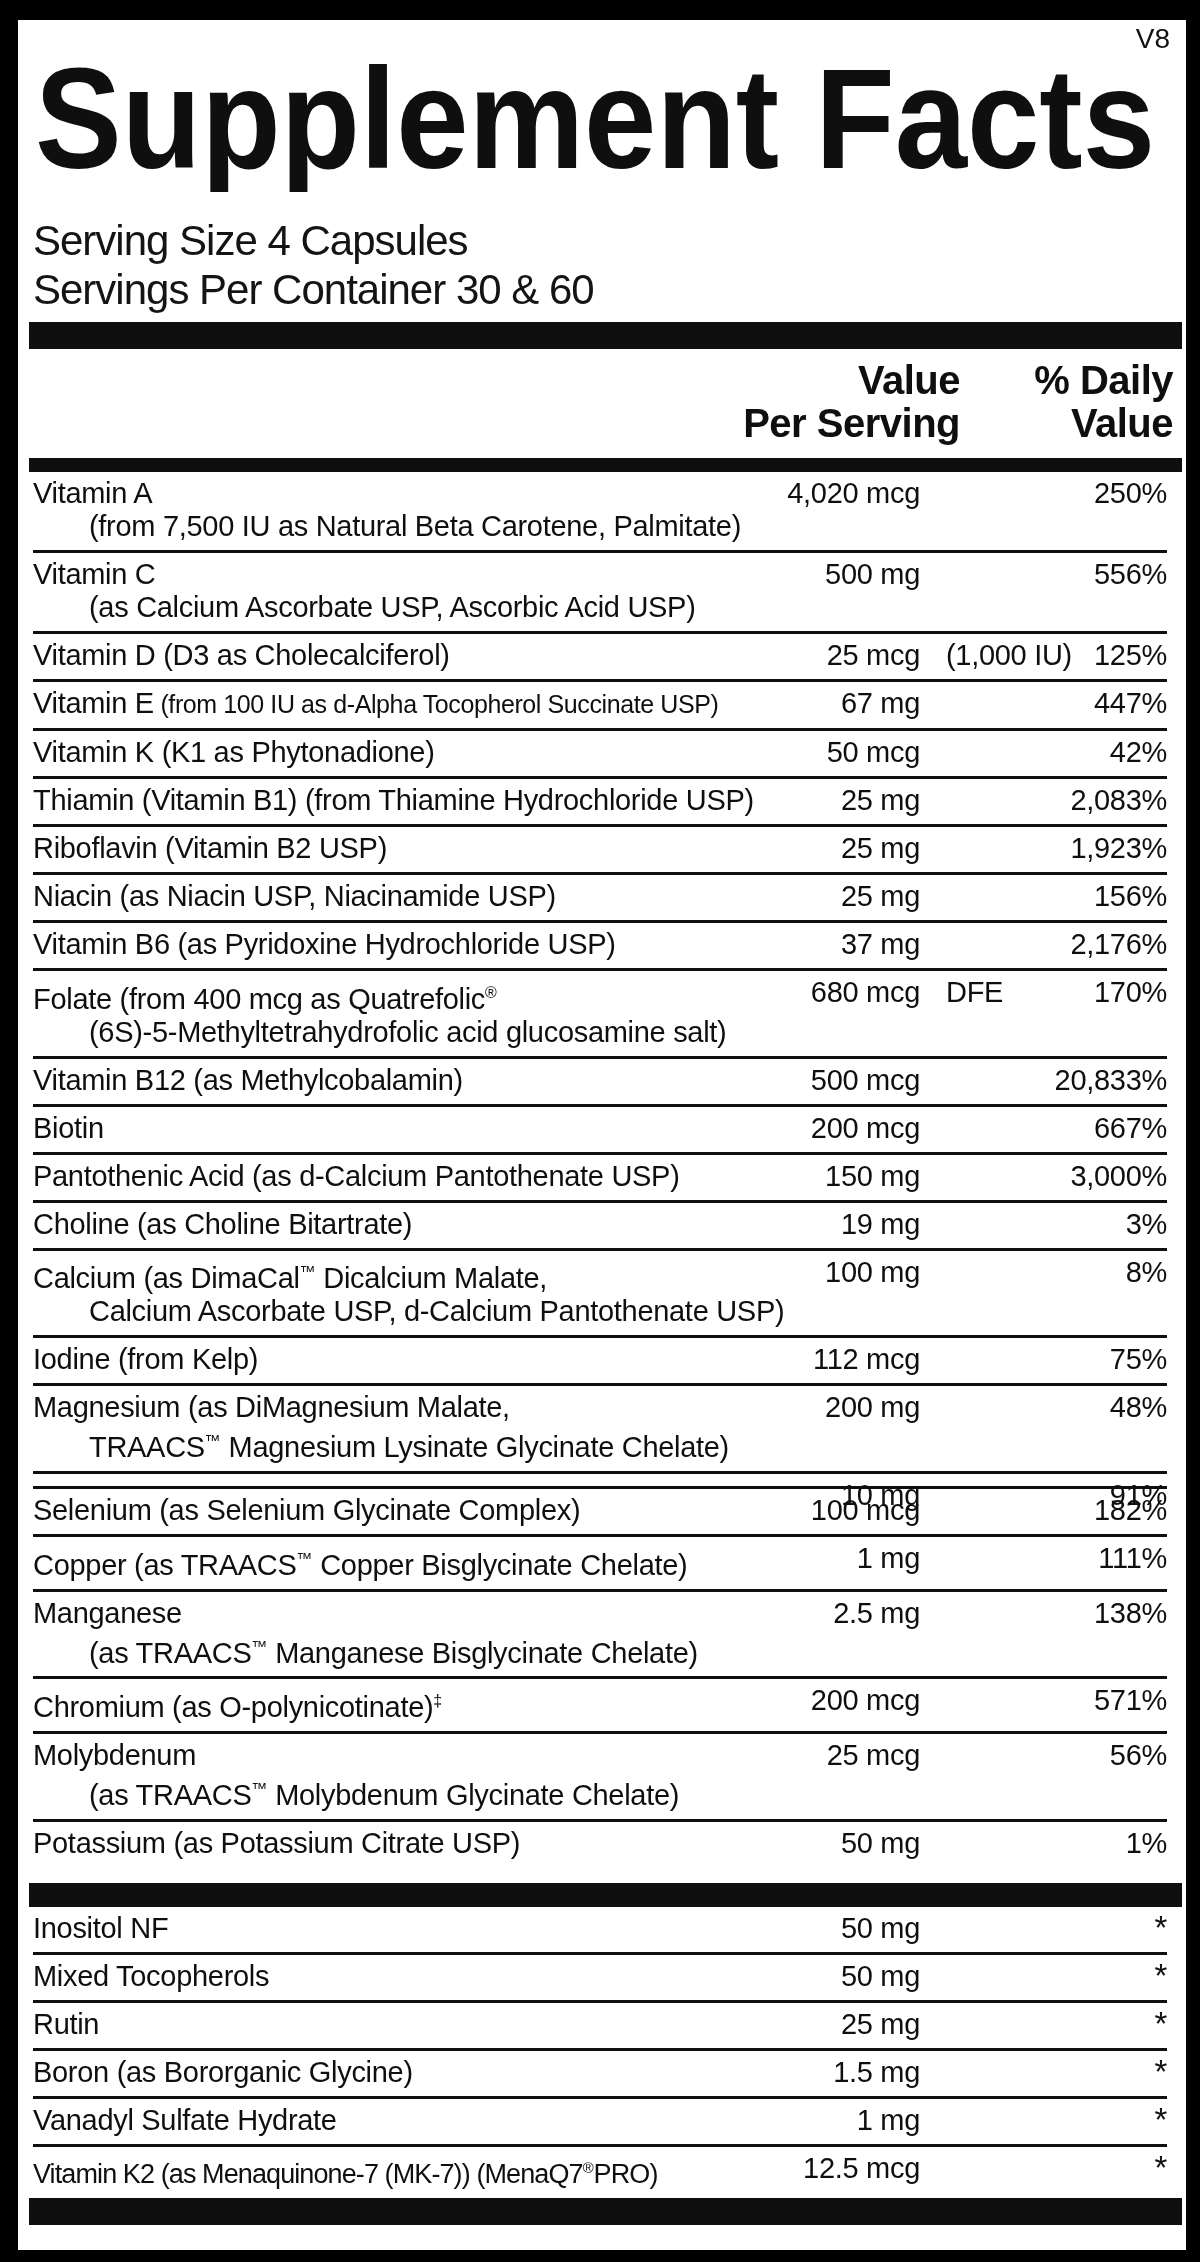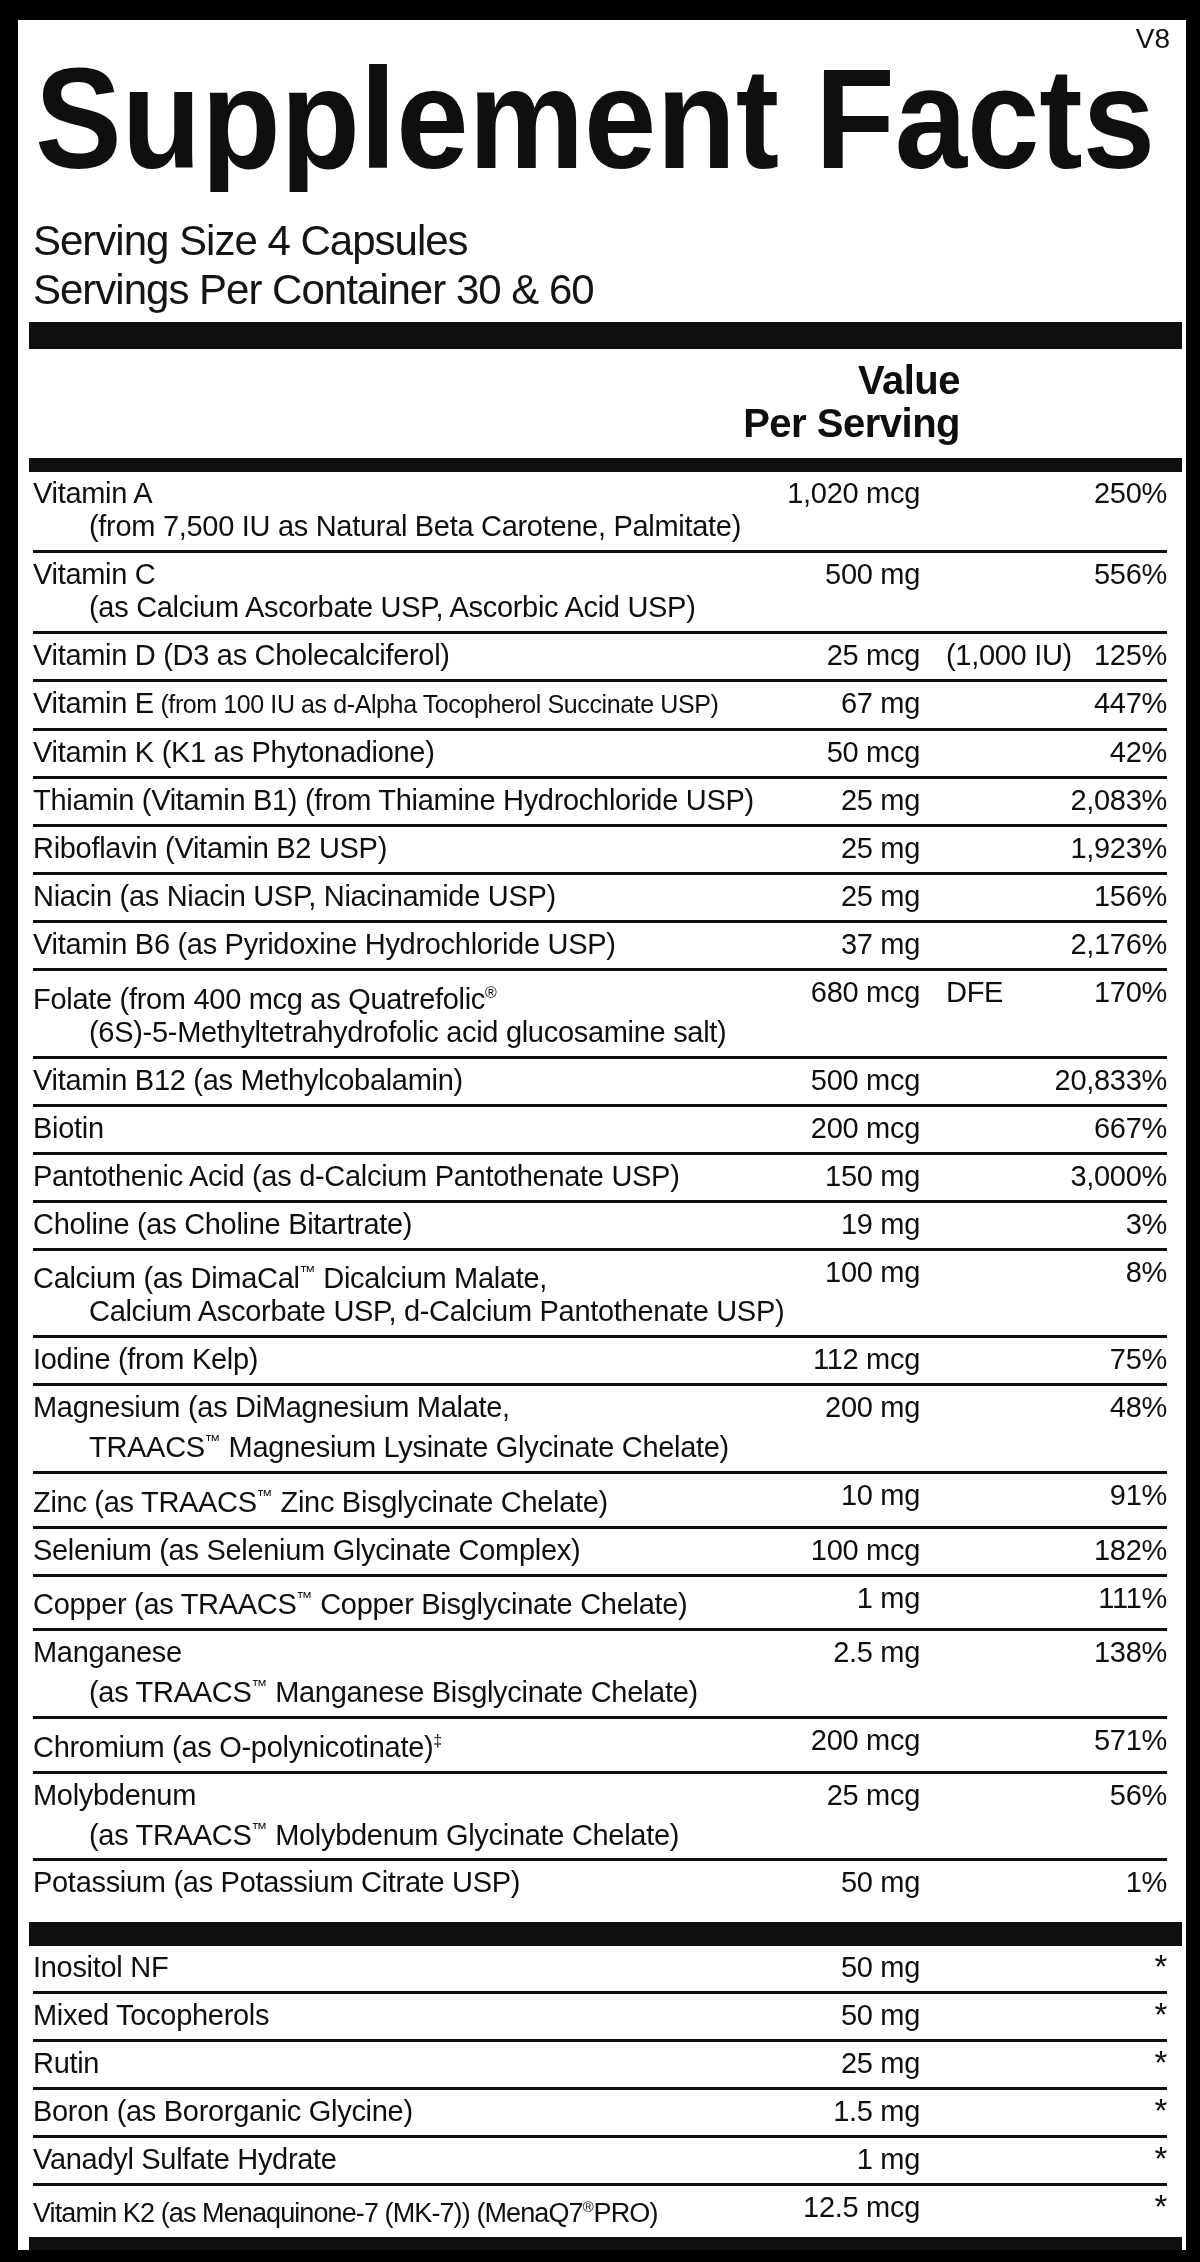--- a/index.html
+++ b/index.html
@@ -57,30 +57,34 @@
     <div>Servings Per Container 30 &amp; 60</div>
   </div>
 
   <div class="bar bar-lg"></div>
 
   <div class="header-row">
     <div class="col-h amount-h">
       <span>Value</span><br>
       <span>Per Serving</span>
     </div>
+    <div class="col-h dv-h">
+      <span>% Daily</span><br>
+      <span>Value</span>
+    </div>
   </div>
 
   <div class="bar bar-sm"></div>
 
   <div class="rows" id="rows-main">
       <div class="row">
     <div class="name"><span class="n1">Vitamin A</span>
       <div class="sub">(from 7,500 IU as Natural Beta Carotene, Palmitate)</div>
     </div>
-    <div class="amount"><span class="a-main">1,020 mcg</span></div>
+    <div class="amount"><span class="a-main">4,020 mcg</span></div>
     <div class="dv">250%</div>
   </div>
       <div class="row">
     <div class="name"><span class="n1">Vitamin C</span>
       <div class="sub">(as Calcium Ascorbate USP, Ascorbic Acid USP)</div>
     </div>
     <div class="amount"><span class="a-main">500 mg</span></div>
     <div class="dv">556%</div>
   </div>
       <div class="row">
@@ -182,23 +186,20 @@
     <div class="dv">75%</div>
   </div>
       <div class="row">
     <div class="name"><span class="n1">Magnesium (as DiMagnesium Malate,</span>
       <div class="sub">TRAACS<sup>™</sup> Magnesium Lysinate Glycinate Chelate)</div>
     </div>
     <div class="amount"><span class="a-main">200 mg</span></div>
     <div class="dv">48%</div>
   </div>
       <div class="row">
-    <div class="name"><span class="n1">Zinc (as TRAACS<sup>™</sup> Zinc Bisglycinate Chelate)</span>
-      
-    </div>
     <div class="amount"><span class="a-main">10 mg</span></div>
     <div class="dv">91%</div>
   </div>
       <div class="row">
     <div class="name"><span class="n1">Selenium (as Selenium Glycinate Complex)</span>
       
     </div>
     <div class="amount"><span class="a-main">100 mcg</span></div>
     <div class="dv">182%</div>
   </div>

